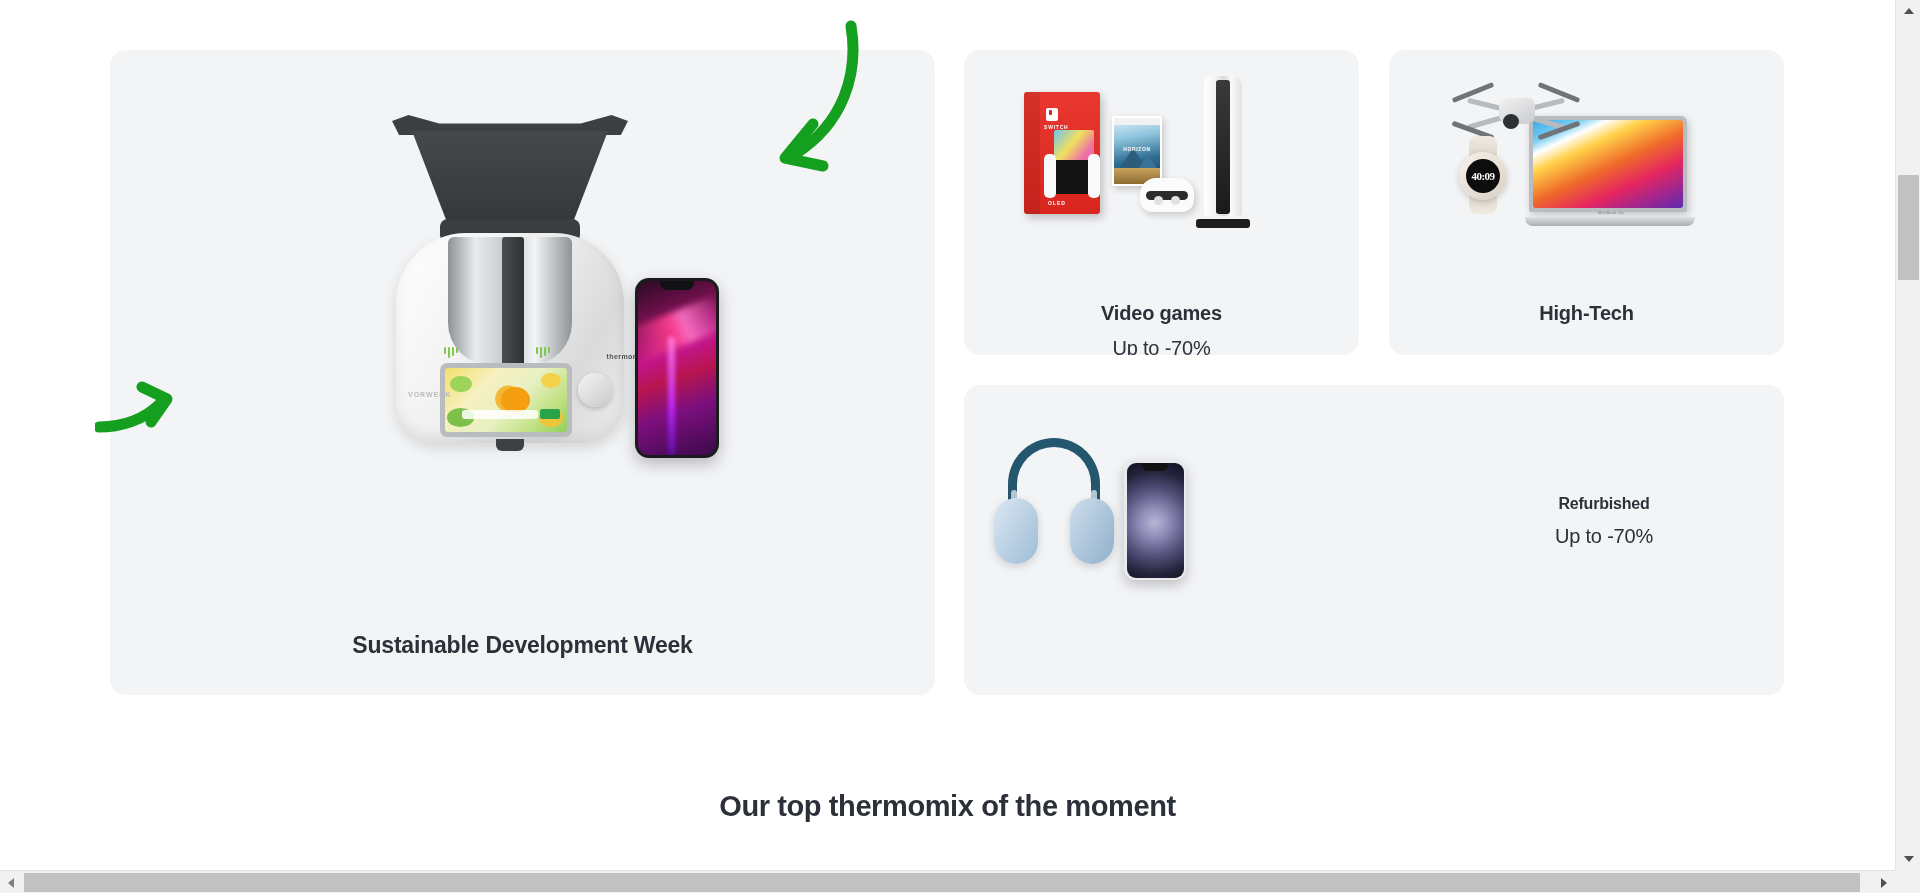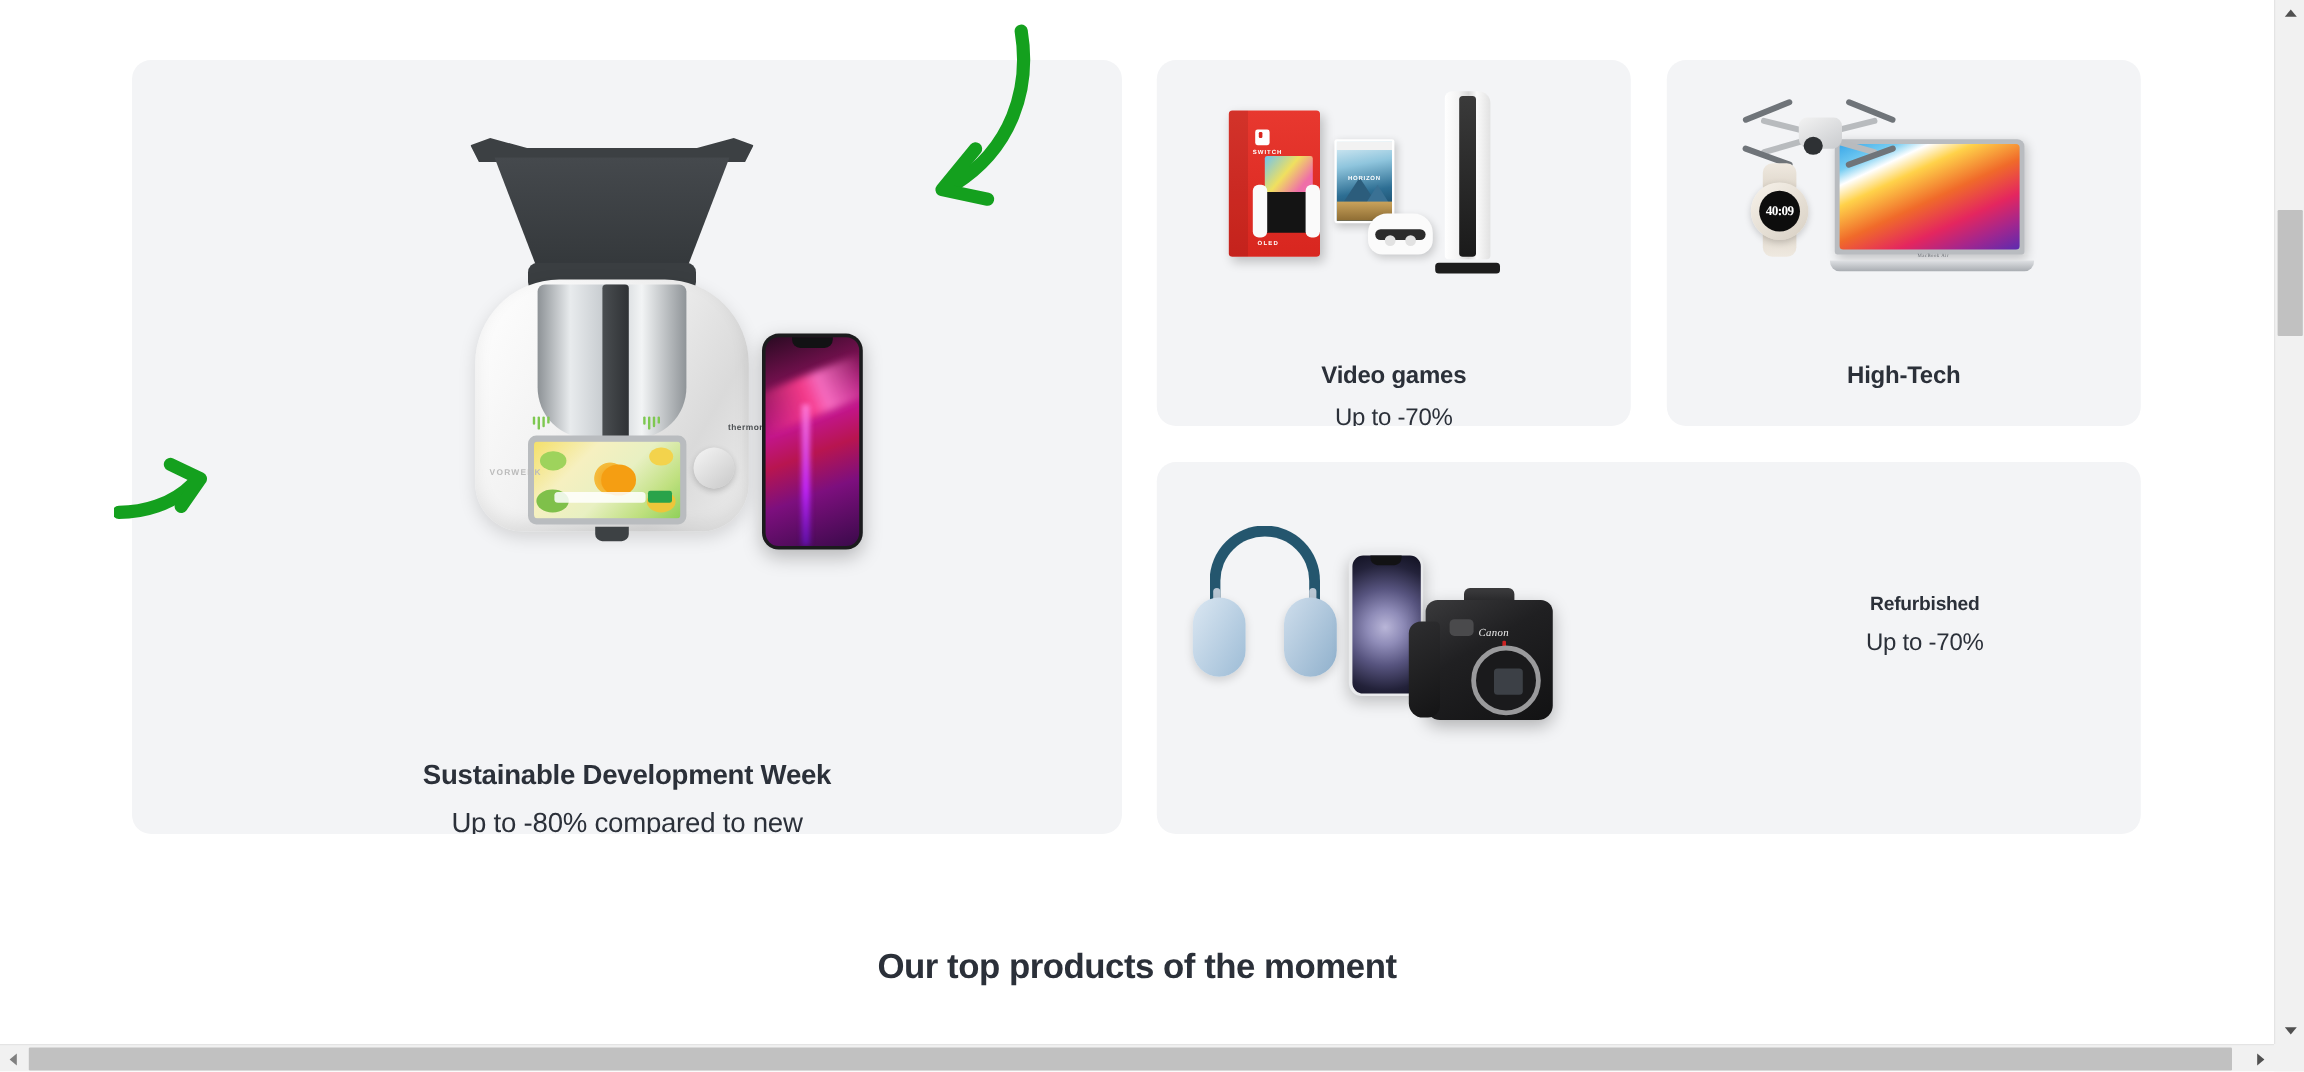--- a/index.html
+++ b/index.html
@@ -501,21 +501,20 @@
         <div class="phone-notch"></div>
         <div class="phone-screen">
           <div class="phone-streak"></div>
           <div class="phone-streak2"></div>
         </div>
       </div>
     </div>
 
     <div class="main-text-block">
       <div class="card-title">Sustainable Development Week</div>
-      <div class="card-sub">Up to -80% compared to new</div>
     </div>
   </div>
 
   <div class="card card-games">
     <div class="art art-games">
 
       <div class="switch-box">
         <div class="switch-spine"></div>
         <div class="switch-logo"></div>
         <div class="switch-word">SWITCH</div>
@@ -604,52 +603,39 @@
         <div class="hp-stemR"></div>
         <div class="hp-cupL"></div>
         <div class="hp-cupR"></div>
       </div>
 
       <div class="iphone12">
         <div class="iphone12-notch"></div>
         <div class="iphone12-scr"></div>
       </div>
 
-      <div class="camera">
-        <div class="cam-prism"></div>
-        <div class="cam-body">
-          <div class="cam-dial"></div>
-          <div class="cam-brand">Canon</div>
-          <div class="cam-redline"></div>
-          <div class="cam-model">EOS 50D</div>
-          <div class="cam-mountring">
-            <div class="cam-inner"></div>
-          </div>
-        </div>
-        <div class="cam-grip"></div>
-      </div>
     </div>
 
     <div class="refurb-text-block">
       <div class="card-title">Refurbished</div>
       <div class="card-sub">Up to -70%</div>
     </div>
   </div>
 
   <svg class="arrow-svg arrow-left" width="92" height="70" viewBox="0 0 92 70">
     <path d="M4 52 C 24 52, 48 46, 66 28" stroke="#14a01e" stroke-width="11" fill="none" stroke-linecap="round"></path>
     <path d="M47 12 L72 24 L56 47" stroke="#14a01e" stroke-width="11" fill="none" stroke-linecap="round" stroke-linejoin="round"></path>
   </svg>
 
   <svg class="arrow-svg arrow-top" width="110" height="160" viewBox="0 0 110 160">
     <path d="M96 6 C 104 54, 88 104, 40 134" stroke="#14a01e" stroke-width="11" fill="none" stroke-linecap="round"></path>
     <path d="M58 104 L30 138 L68 146" stroke="#14a01e" stroke-width="11" fill="none" stroke-linecap="round" stroke-linejoin="round"></path>
   </svg>
 
-  <div class="page-heading">Our top products of the moment</div>
+  <div class="page-heading">Our top thermomix of the moment</div>
 
   <div class="vscrollbar">
     <div class="vscroll-up">
       <div class="tri tri-up"></div>
     </div>
     <div class="vscroll-thumb"></div>
     <div class="vscroll-down">
       <div class="tri tri-down"></div>
     </div>
   </div>

